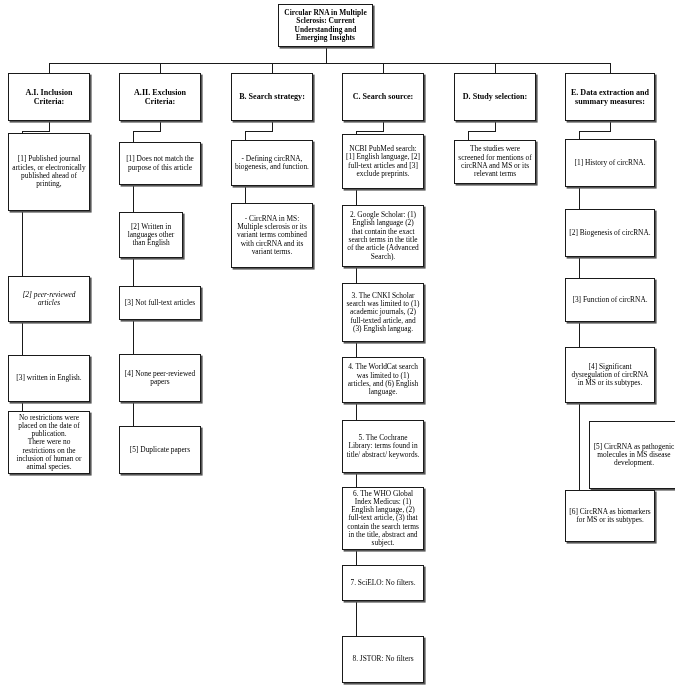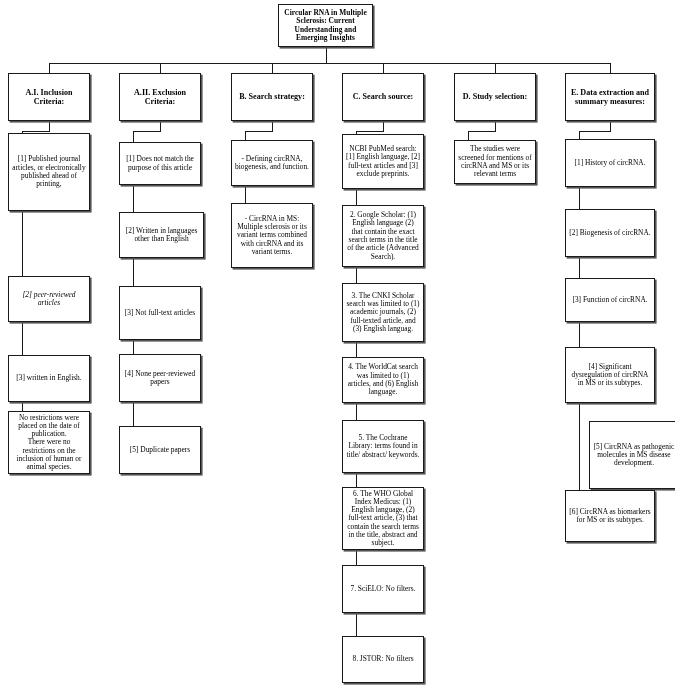--- a/index.html
+++ b/index.html
@@ -96,25 +96,25 @@
       <div class="node-inner">A.II. Exclusion Criteria:</div>
     </div>
     <div class="conn conn-v" style="left: 160px; top: 121px; height: 10px;"></div>
     <div class="conn conn-h" style="left: 133px; top: 131px; width: 28px;"></div>
     <div class="conn conn-v" style="left: 133px; top: 131px; height: 319px;"></div>
     <div class="conn conn-h" style="left: 133px; top: 164px;"></div>
     <div class="node leaf-node" style="left: 119px; top: 142px; width: 82px; height: 43px;">
       <div class="node-inner">[1] Does not match the purpose of this article</div>
     </div>
     <div class="conn conn-h" style="left: 133px; top: 235px;"></div>
-    <div class="node leaf-node" style="left: 119px; top: 212px; width: 85px; height: 46px;">
+    <div class="node leaf-node" style="left: 119px; top: 212px; width: 64px; height: 46px;">
       <div class="node-inner">[2] Written in languages other than English</div>
     </div>
     <div class="conn conn-h" style="left: 133px; top: 309px;"></div>
-    <div class="node leaf-node" style="left: 119px; top: 286px; width: 82px; height: 54px;">
+    <div class="node leaf-node" style="left: 119px; top: 286px; width: 82px; height: 34px;">
       <div class="node-inner">[3] Not full-text articles</div>
     </div>
     <div class="conn conn-h" style="left: 133px; top: 378px;"></div>
     <div class="node leaf-node" style="left: 119px; top: 354px; width: 82px; height: 48px;">
       <div class="node-inner">[4] None peer-reviewed papers</div>
     </div>
     <div class="conn conn-h" style="left: 133px; top: 450px;"></div>
     <div class="node leaf-node" style="left: 119px; top: 426px; width: 82px; height: 48px;">
       <div class="node-inner">[5] Duplicate papers</div>
     </div>
@@ -159,21 +159,21 @@
     </div>
     <div class="conn conn-h" style="left: 356px; top: 447px;"></div>
     <div class="node leaf-node" style="left: 342px; top: 420px; width: 82px; height: 53px;">
       <div class="node-inner">5. The Cochrane Library: terms found in title/ abstract/ keywords.</div>
     </div>
     <div class="conn conn-h" style="left: 356px; top: 519px;"></div>
     <div class="node leaf-node" style="left: 342px; top: 487px; width: 82px; height: 63px;">
       <div class="node-inner">6. The WHO Global Index Medicus: (1) English language, (2) full-text article, (3) that contain the search terms in the title, abstract and subject.</div>
     </div>
     <div class="conn conn-h" style="left: 356px; top: 587px;"></div>
-    <div class="node leaf-node" style="left: 342px; top: 565px; width: 82px; height: 48px;">
+    <div class="node leaf-node" style="left: 342px; top: 565px; width: 82px; height: 36px;">
       <div class="node-inner">7. SciELO: No filters.</div>
     </div>
     <div class="conn conn-h" style="left: 356px; top: 660px;"></div>
     <div class="node leaf-node" style="left: 342px; top: 636px; width: 82px; height: 47px;">
       <div class="node-inner">8. JSTOR: No filters</div>
     </div>
     <div class="conn conn-v" style="left: 495px; top: 63px; height: 10px;"></div>
     <div class="node header-node" style="left: 454px; top: 73px; width: 82px; height: 48px;">
       <div class="node-inner">D. Study selection:</div>
     </div>

